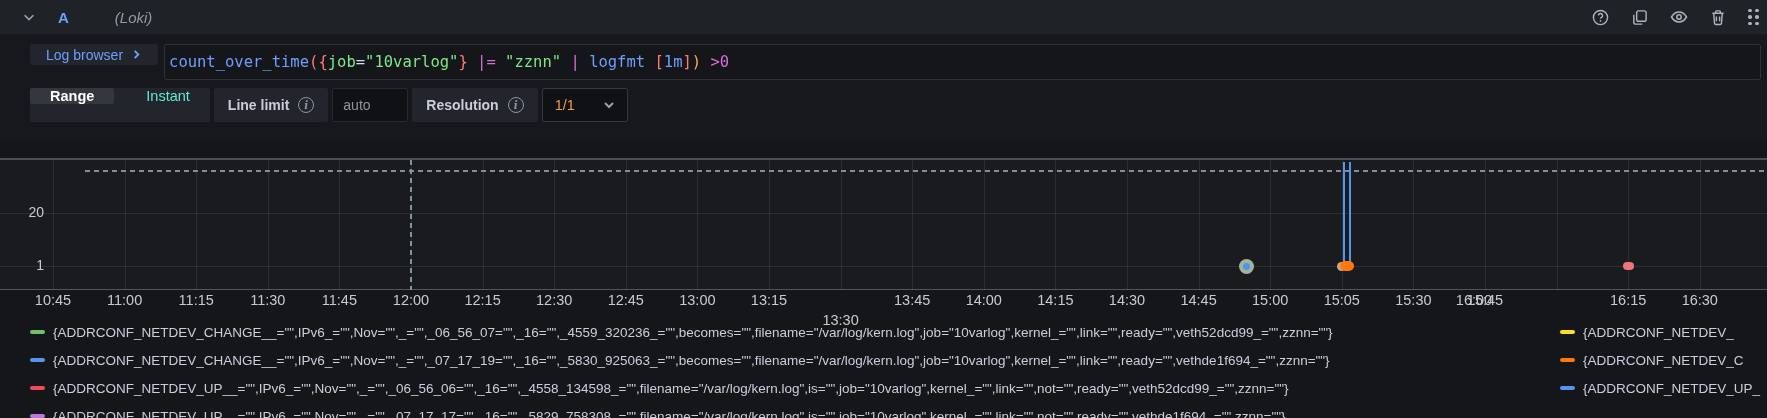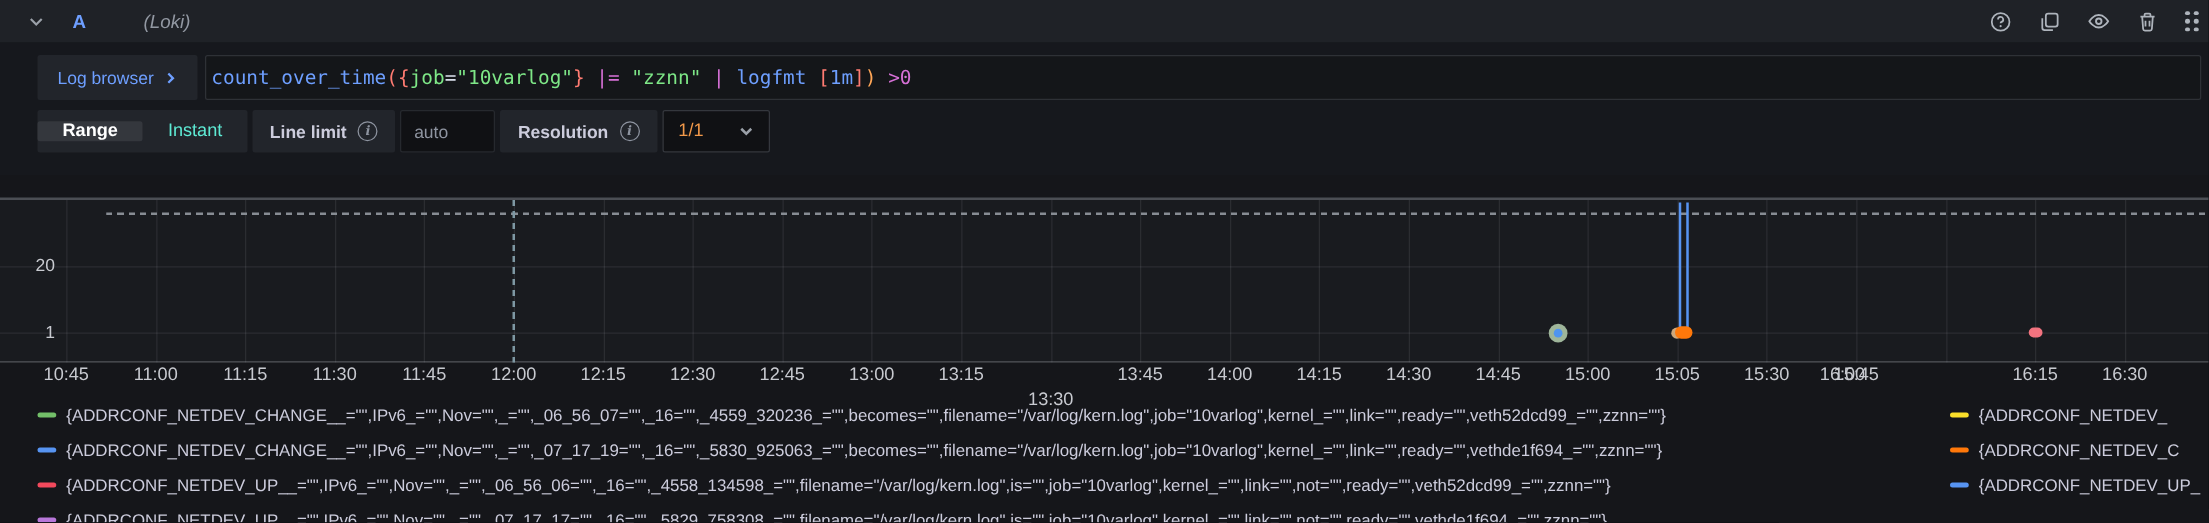--- a/index.html
+++ b/index.html
@@ -13,38 +13,38 @@
   .ref-id { margin-left:22px; color:#6e9fff; font-weight:bold; font-size:15px; }
   .ds-name { margin-left:46px; color:#9298a2; font-style:italic; font-size:15px; }
   .hdr-actions { margin-left:auto; display:flex; align-items:center; gap:22px; padding-right:0; }
   .hdr-icon { color:#aeb4bc; display:flex; align-items:center; cursor:pointer; }
   .dots-grid { display:grid; grid-template-columns:4px 4px; grid-gap:3px; margin-right:-6px; }
   .dots-grid i { width:3.5px; height:3.5px; border-radius:50%; background:#aeb4bc; }
 
   
   .query-section { position:absolute; top:34px; left:0; width:100%; height:106px; background:#16181d; }
   .query-row { position:absolute; top:10px; left:30px; right:6px; height:36px; display:flex; }
-  .log-browser-btn { height:36px; padding:0 16px; background:#22252b; border:none; border-radius:2px;
+  .log-browser-btn { height:21px; padding:0 16px; background:#22252b; border:none; border-radius:2px;
                      color:#6e9fff; font-size:14px; font-weight:500; display:flex; align-items:center; gap:8px;
                      cursor:pointer; font-family:"Liberation Sans", sans-serif; }
   .query-editor { flex:1; margin-left:6px; height:36px; background:#141619; border:1px solid #2e3136;
                   border-radius:2px; display:flex; align-items:center; padding:0 4px;
                   font-family:"DejaVu Sans Mono", monospace; font-size:15.5px; white-space:pre; }
   .tok-fn   { color:#6e9fff; }
   .tok-str  { color:#7ee787; }
   .tok-punct{ color:#ff7b72; }
   .tok-op   { color:#d670d6; }
   .tok-close{ color:#ffa657; }
   .tok-num  { color:#6e9fff; }
   .tok-plain{ color:#d8dee9; }
 
   .options-row { position:absolute; top:54px; left:30px; height:34px; display:flex; align-items:stretch; gap:4px; }
   .chip { background:#22252b; border-radius:2px; display:flex; align-items:center; padding:0 14px;
           color:#ccccdc; font-size:14px; font-weight:600; gap:9px; }
-  .seg-group { background:#22252b; border-radius:2px; display:flex; align-items:center; padding:0; }
+  .seg-group { background:#22252b; border-radius:2px; display:flex; align-items:flex-start; padding:0;gap:12px; }
   .seg { padding:0 20px; display:flex; align-items:center; font-size:14.5px; color:#5eead4; cursor:pointer; }
   .seg.active { background:#34373d; color:#ffffff; font-weight:700; border-radius:2px; }
   .info-icon { width:16px; height:16px; border-radius:50%; border:1.4px solid #8e94a0; color:#8e94a0;
                font-size:10.5px; display:flex; align-items:center; justify-content:center; font-weight:600;
                font-family:"DejaVu Serif", serif; font-style:italic; cursor:pointer; }
   .auto-input { width:76px; background:#101114; border:1px solid #26292e; border-radius:2px;
                 color:#d8dee9; font-size:14px; padding:0 10px; font-family:"Liberation Sans", sans-serif; }
   .auto-input::placeholder { color:#8e94a0; }
   .res-select { width:86px; background:#101114; border:1px solid #34373d; border-radius:2px;
                 display:flex; align-items:center; justify-content:space-between; padding:0 12px; cursor:pointer; }

